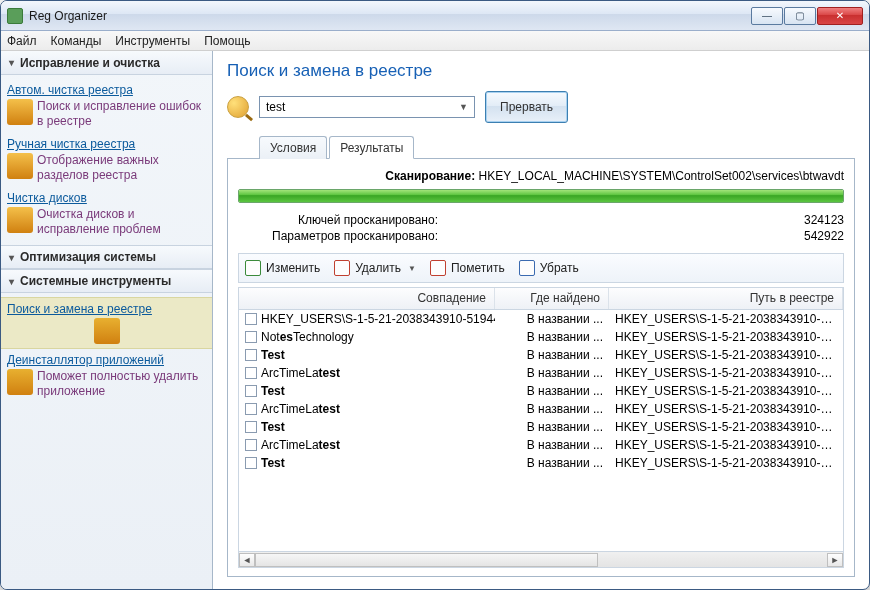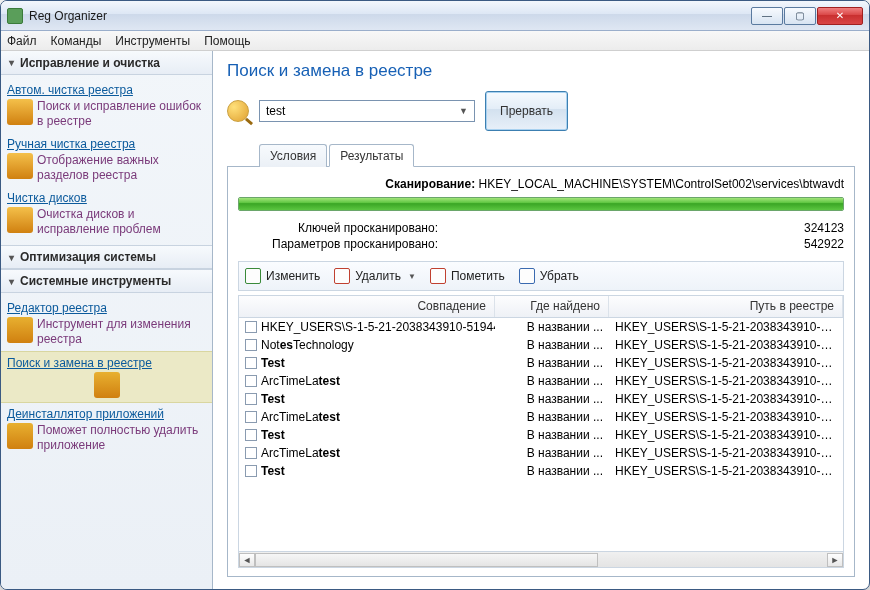--- a/index.html
+++ b/index.html
@@ -24,21 +24,21 @@
 .navtitle{color:#0b5a9c;text-decoration:underline;cursor:pointer;display:block;margin-bottom:2px;}
 .navrow{display:flex;gap:4px;align-items:flex-start;justify-content:center;}
 .navicon{width:26px;height:26px;flex:none;border-radius:3px;}
 .navdesc{color:#7a3a7a;line-height:1.25;}
 .content{flex:1;padding:10px 14px 12px 14px;display:flex;flex-direction:column;min-width:0;}
 .pgtitle{color:#1760b5;font-size:17px;margin-bottom:10px;}
 .searchrow{display:flex;align-items:center;gap:10px;margin-bottom:12px;}
 .sicon{width:22px;height:22px;background:radial-gradient(circle at 30% 30%,#ffe07a,#e0a030);border:1px solid #caa040;border-radius:50%;position:relative;}
 .sicon:after{content:"";position:absolute;width:8px;height:3px;background:#9a6a10;bottom:-2px;right:-5px;transform:rotate(40deg);}
 .combo{flex:0 0 216px;height:22px;border:1px solid #7a93b0;background:#fff;display:flex;align-items:center;padding:0 6px;justify-content:space-between;}
-.btn{height:40px;padding:0 14px;border:1px solid #7694b7;border-radius:3px;background:linear-gradient(#f6fafe,#e3edf7 45%,#d3e1ef 46%,#e8f0f9);color:#333;}
+.btn{height:32px;padding:0 14px;border:1px solid #7694b7;border-radius:3px;background:linear-gradient(#f6fafe,#e3edf7 45%,#d3e1ef 46%,#e8f0f9);color:#333;}
 .btn.active{border-color:#3c7fb1;box-shadow:inset 0 0 0 1px #a8d1f0;}
 .tabs{display:flex;border-bottom:1px solid #a6b7c9;padding-left:32px;}
 .tab{padding:4px 10px 3px;border:1px solid #a6b7c9;border-bottom:none;background:linear-gradient(#f7fafd,#ebf0f6);border-radius:3px 3px 0 0;margin-right:2px;color:#333;position:relative;top:1px;}
 .tab.active{background:#fff;border-bottom:1px solid #fff;}
 .panel{flex:1;border:1px solid #a6b7c9;border-top:none;padding:10px 10px 8px;display:flex;flex-direction:column;min-height:0;text-align:right;}
 .scanline{margin-bottom:6px;}
 .scanline b{font-weight:bold;}
 .progress{height:14px;border:1px solid #6aa66a;border-radius:2px;margin-bottom:10px;overflow:hidden;}
 .progress>div{height:100%;background:linear-gradient(#a2e47a,#56c23a 45%,#3aa524 46%,#5bc640);}
 .stats{display:grid;grid-template-columns:200px 1fr;row-gap:2px;margin-bottom:10px;}
@@ -103,27 +103,20 @@
             <a class="navtitle">Чистка дисков</a>
             <div class="navrow">
               <div class="navicon" style="background:linear-gradient(#f4c04a,#d08010)"></div>
               <div class="navdesc">Очистка дисков и исправление проблем</div>
             </div>
           </div>
         </div>
         <div class="sechdr"><span class="chev">▾</span>Оптимизация системы</div>
         <div class="sechdr"><span class="chev">▾</span>Системные инструменты</div>
         <div class="navgrp">
-          <div class="navitem">
-            <a class="navtitle">Редактор реестра</a>
-            <div class="navrow">
-              <div class="navicon" style="background:linear-gradient(#e8b030,#d08010)"></div>
-              <div class="navdesc">Инструмент для изменения реестра</div>
-            </div>
-          </div>
           <div class="navitem active">
             <a class="navtitle">Поиск и замена в реестре</a>
             <div class="navrow">
               <div class="navicon" style="background:linear-gradient(#e8b030,#d08010)"></div>
             </div>
           </div>
           <div class="navitem">
             <a class="navtitle">Деинсталлятор приложений</a>
             <div class="navrow">
               <div class="navicon" style="background:linear-gradient(#e8b030,#d08010)"></div>

